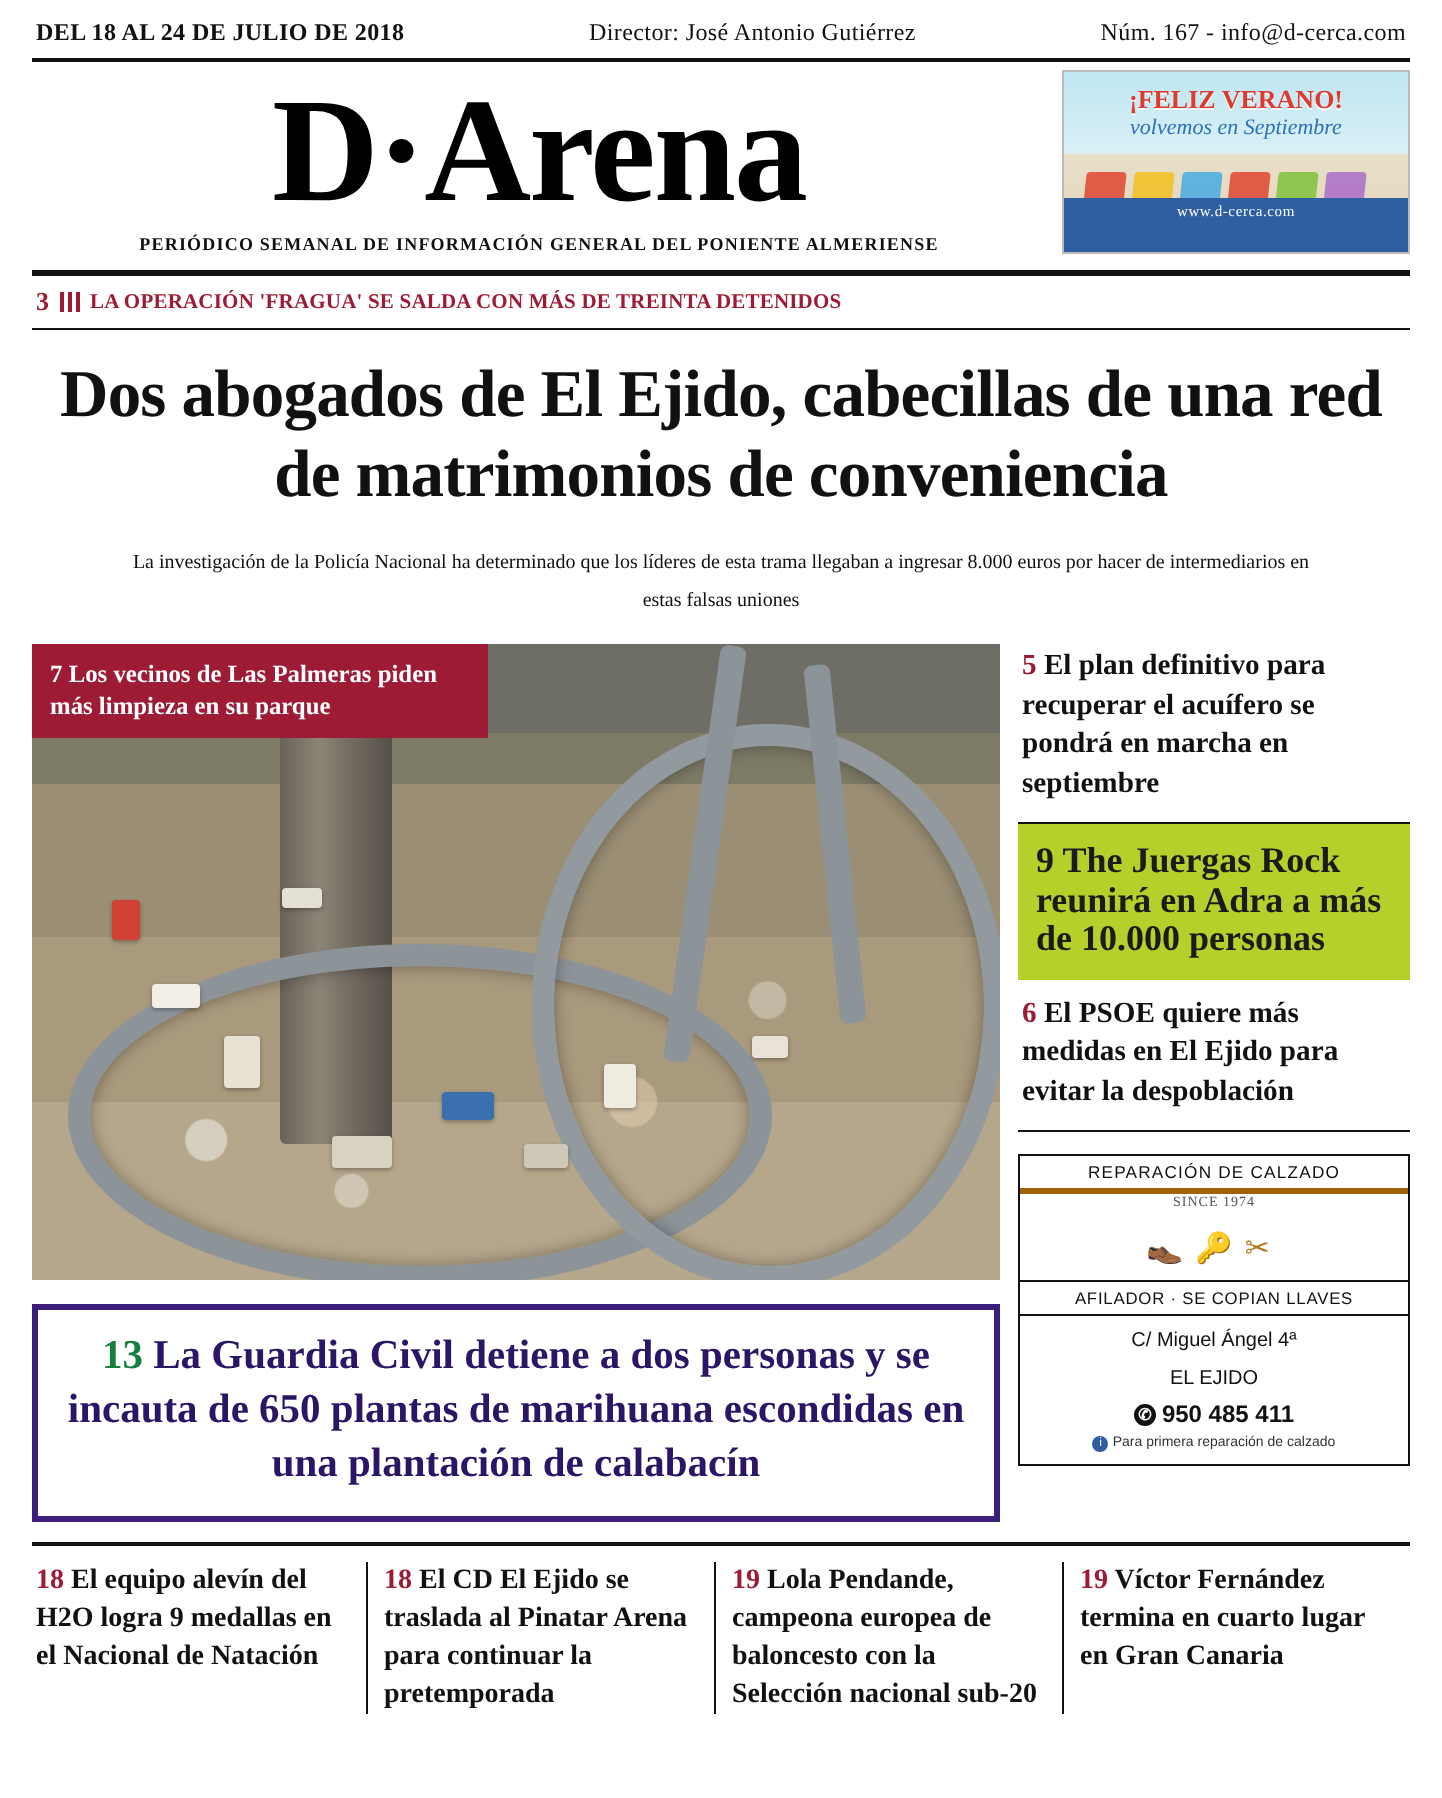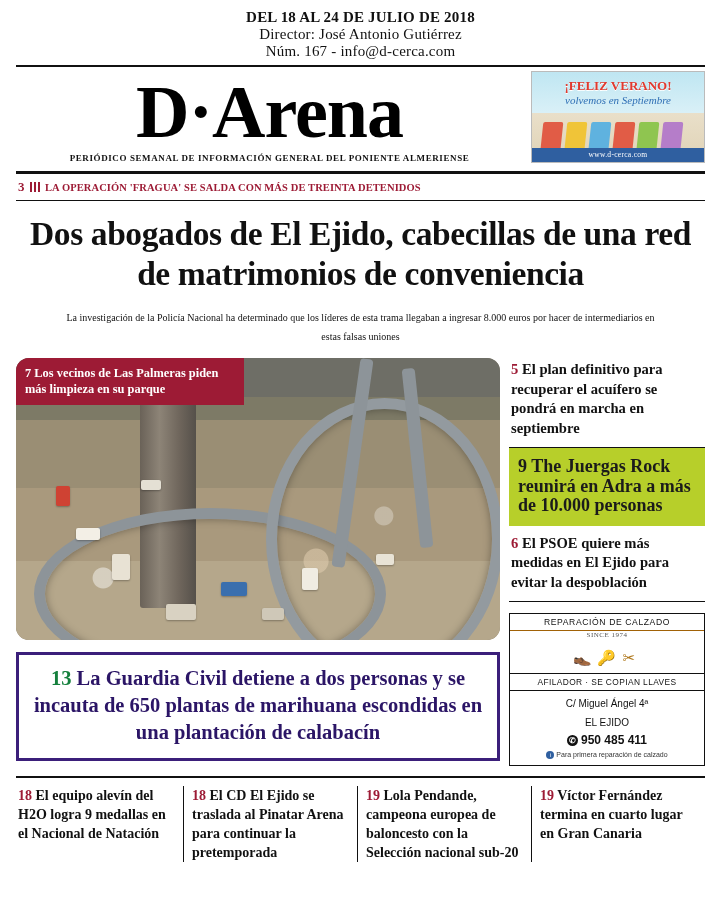--- a/index.html
+++ b/index.html
@@ -23,24 +23,23 @@
     background: #fff;
   }
 
   
   .topbar {
     display: flex;
     align-items: center;
     justify-content: space-between;
     border-bottom: 2px solid #111;
     padding: 9px 2px 5px 2px;
-    font-size: 15px;
+    font-size: 12px;
     letter-spacing: .2px;
     font-family: "Liberation Serif", serif;
-    flex-direction: column;
   }
   .topbar .tb-left { font-weight: bold; color: #111; }
   .topbar .tb-mid  { color: #111; }
   .topbar .tb-right{ color: #111; }
 
   
   .masthead {
     display: flex;
     align-items: stretch;
     border-bottom: 3px solid #111;
@@ -101,21 +100,21 @@
     bottom: 0;
     width: 20px;
     height: 26px;
     border-radius: 2px 2px 0 0;
     transform: skewX(-6deg);
     opacity: .95;
   }
   .ad-foot {
     position: absolute;
     bottom: 0; left: 0; right: 0;
-    height: 14px;
+    height: 27px;
     background: #2f5fa0;
     color: #fff;
     font-size: 7.5px;
     text-align: center;
     line-height: 13px;
     letter-spacing: .3px;
   }
 
   
   .kicker {
@@ -165,24 +164,23 @@
     display: flex;
     gap: 9px;
   }
   .col-main { width: 484px; }
   .col-side { width: 196px; }
 
   
   .photo-wrap {
     position: relative;
     width: 484px;
-    height: 282px;
+    height: 318px;
     overflow: hidden;
     background: #8a7f6b;
-    border-radius: 13px;
   }
   .photo {
     position: absolute; inset: 0;
     background:
       radial-gradient(circle at 18% 78%, rgba(255,255,255,.45) 0 10px, transparent 11px),
       radial-gradient(circle at 33% 86%, rgba(255,255,255,.35) 0 8px, transparent 9px),
       radial-gradient(circle at 62% 72%, rgba(230,210,180,.5) 0 12px, transparent 13px),
       radial-gradient(circle at 76% 56%, rgba(255,255,255,.3) 0 9px, transparent 10px),
       linear-gradient(#6e6e66 0 14%, #7d7a66 14% 22%, #9a8e74 22% 46%, #a9997d 46% 72%, #b5a78b 72% 100%);
   }
@@ -265,21 +263,21 @@
   .shoe-ad {
     margin-top: 11px;
     border: 1px solid #111;
     text-align: center;
     padding-bottom: 6px;
     background: #fff;
   }
   .shoe-ad .sa-top {
     font-size: 8.6px;
     letter-spacing: .6px;
-    border-bottom: 1px solid #a16207;
+    border-bottom: 3px solid #a16207;
     padding: 3px 0;
     font-family: "Liberation Sans", sans-serif;
   }
   .shoe-ad .sa-brand {
     font-size: 26px;
     font-weight: bold;
     color: #2f7d32;
     font-family: "Liberation Serif", serif;
     margin: 16px 0 0 0;
     letter-spacing: 1px;

